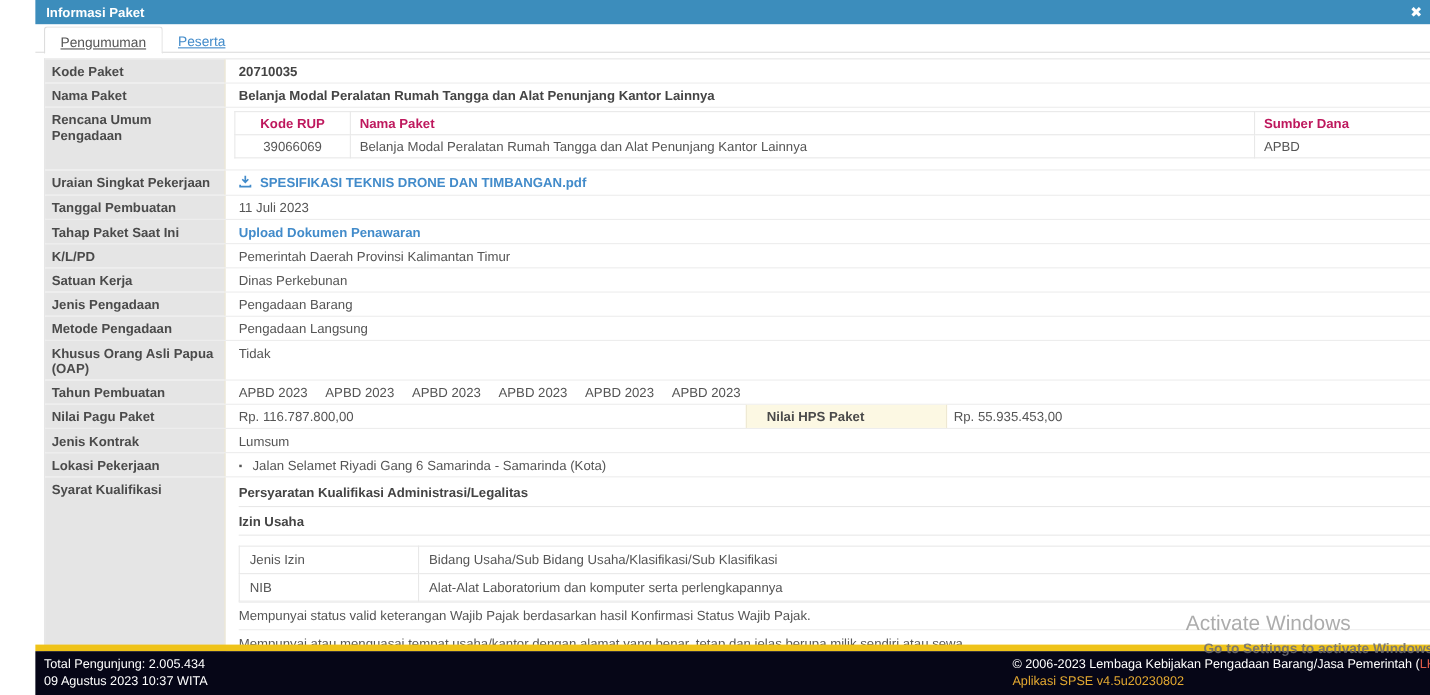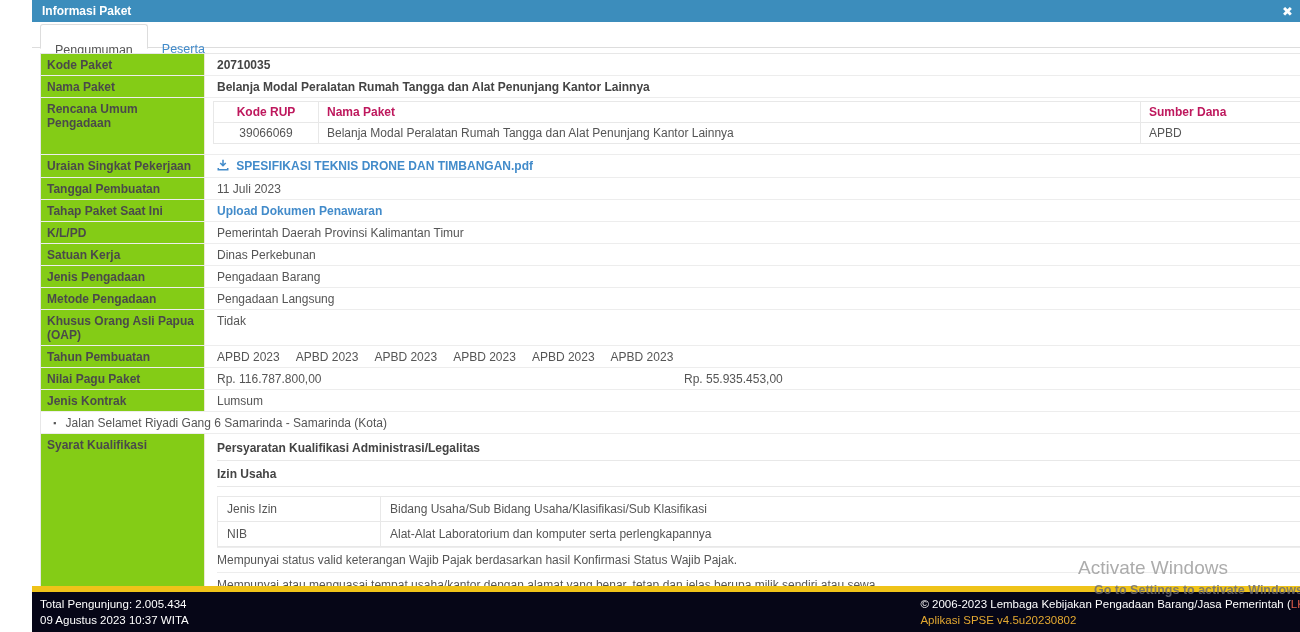--- a/index.html
+++ b/index.html
@@ -8,29 +8,29 @@
   .stage { position:relative; width:1300px; height:632px; overflow:hidden; background:#fff;margin-left:32px; }
 
   
   .titlebar { position:absolute; left:0; top:0; width:1293px; height:22px; background:#3c8dbc;
               display:flex; align-items:center; justify-content:space-between; padding:0 10px; }
   .titlebar .ttl { color:#fff; font-weight:bold; font-size:12px; }
   .titlebar .close { color:#fff; font-weight:bold; font-size:13px; cursor:pointer; margin-right:22px; }
 
   
   .tabbar { position:absolute; left:0; top:24px; width:1293px; height:24px; border-bottom:1px solid #ddd; padding-left:8px; display:flex; }
-  .tab { height:24px; padding:18px 14px 0 14px; font-size:12.5px; cursor:pointer;text-decoration:underline; }
+  .tab { height:24px; padding:7px 14px 0 14px; font-size:12.5px; cursor:pointer;text-decoration:underline; }
   .tab.active { background:#fff; border:1px solid #ddd; border-bottom:1px solid #fff; border-radius:3px 3px 0 0;
                 color:#555; position:relative; top:0; height:25px; }
   .tab.inactive { color:#428bca; }
 
   
   .info { position:absolute; left:8px; top:53px; width:1276px; border:1px solid #e7e7e7; border-bottom:none; background:#fff; }
   .row { display:flex; border-bottom:1px solid #ededed; min-height:22px; }
-  .lbl { width:164px; min-width:164px; background:#84cc16; color:#4a4a4a; font-weight:bold;
+  .lbl { width:164px; min-width:164px; background:#e5e5e5; color:#4a4a4a; font-weight:bold;
          padding:4px 6px 3px 6px; border-right:1px solid #eee8d2; }
   .val { flex:1; padding:4px 6px 3px 12px; color:#555; }
   .val.bold { font-weight:bold; color:#444; }
   .val a, .linktext { color:#428bca; text-decoration:none; cursor:pointer;font-weight:bold; }
 
   
   .rup-wrap { flex:1; padding:3px 6px 10px 8px; }
   table.rup { border-collapse:collapse; width:100%; }
   table.rup th, table.rup td { border:1px solid #e8e8e8; padding:3px 8px; font-size:12px; text-align:left; }
   table.rup th { font-weight:bold; color:#be185d; background:#fff; }
@@ -168,29 +168,31 @@
     </div>
 
     <div class="row">
       <div class="lbl">Tahun Pembuatan</div>
       <div class="val"><span style="margin-right: 16px;">APBD 2023</span><span style="margin-right: 16px;">APBD 2023</span><span style="margin-right: 16px;">APBD 2023</span><span style="margin-right: 16px;">APBD 2023</span><span style="margin-right: 16px;">APBD 2023</span><span style="margin-right: 16px;">APBD 2023</span></div>
     </div>
 
     <div class="row">
       <div class="lbl">Nilai Pagu Paket</div>
       <div class="val pagu1">Rp. 116.787.800,00</div>
+      <div class="lbl2">Nilai HPS Paket</div>
       <div class="val2">Rp. 55.935.453,00</div>
     </div>
 
     <div class="row">
       <div class="lbl">Jenis Kontrak</div>
       <div class="val">Lumsum</div>
     </div>
 
     <div class="row">
+      <div class="lbl">Lokasi Pekerjaan</div>
       <div class="val">
         <span style="font-size:9px; vertical-align:1px;">▪</span>
         <span style="margin-left:6px;">Jalan Selamet Riyadi Gang 6 Samarinda - Samarinda (Kota)</span>
       </div>
     </div>
 
     <div class="row" style="border-bottom:none;">
       <div class="lbl">Syarat Kualifikasi</div>
       <div class="sy-wrap">
         <div class="sy-h">Persyaratan Kualifikasi Administrasi/Legalitas</div>

